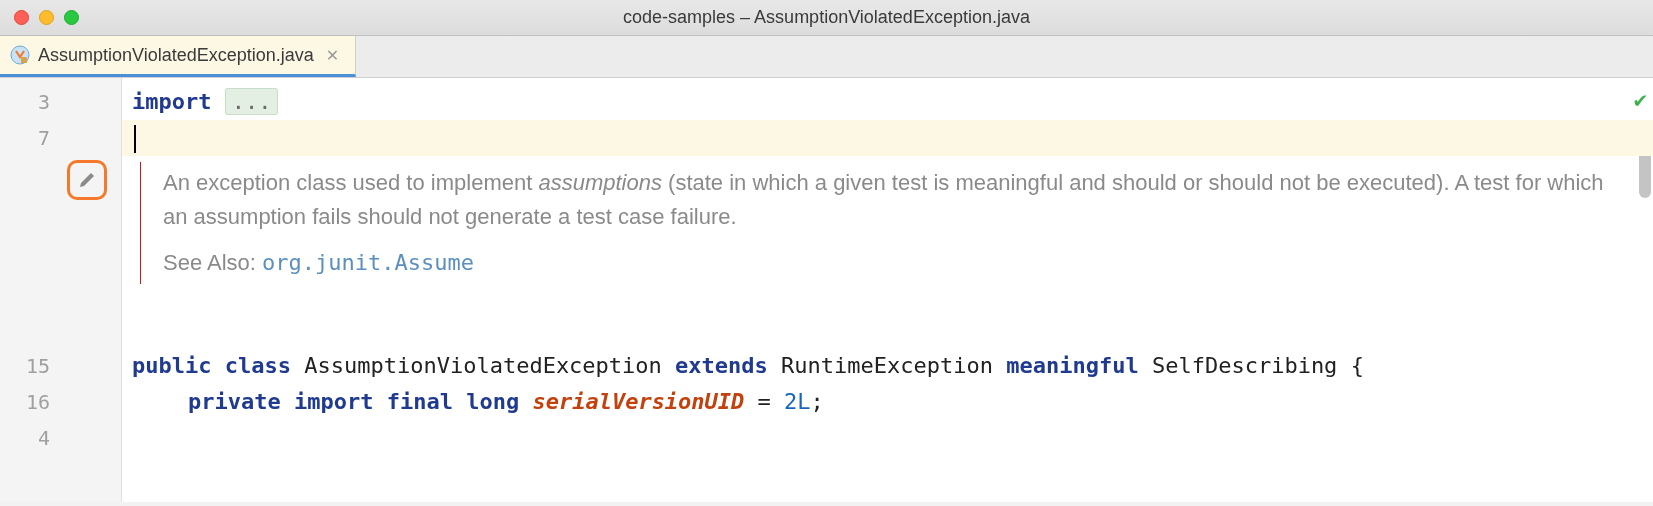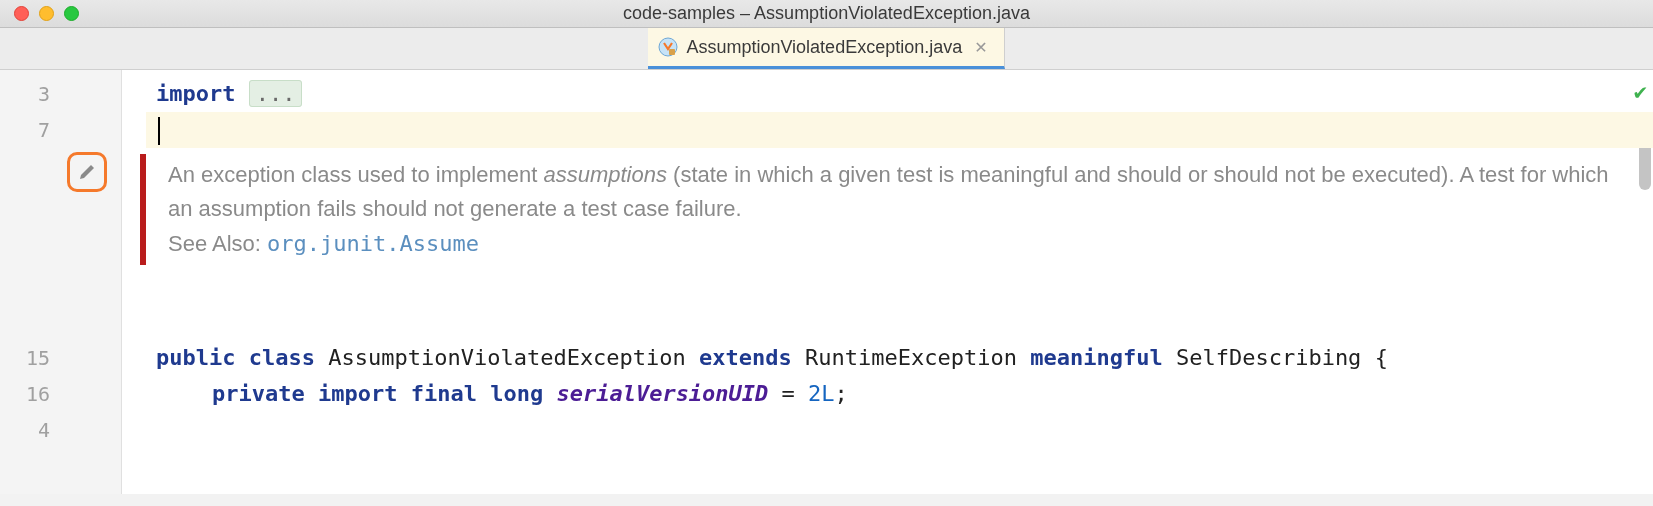--- a/index.html
+++ b/index.html
@@ -4,21 +4,21 @@
   <style>
     * { margin: 0; padding: 0; box-sizing: border-box; }
     body {
       font-family: -apple-system, "Helvetica Neue", Arial, sans-serif;
       background: #f2f2f2;
       width: 1653px;
       height: 506px;
       overflow: hidden;
     }
     .titlebar {
-      height: 28px;
+      height: 36px;
       background: linear-gradient(#e8e8e8, #dcdcdc);
       border-bottom: 1px solid #bfbfbf;
       display: flex;
       align-items: center;
       padding: 0 14px;
       position: relative;
     }
     .traffic-lights {
       display: flex;
       gap: 10px;
@@ -34,21 +34,20 @@
       font-size: 18px;
       color: #3a3a3a;
       font-weight: 400;
     }
     .tabbar {
       height: 42px;
       background: #ececec;
       border-bottom: 1px solid #cfcfcf;
       display: flex;
       align-items: stretch;
-      justify-content: center;
     }
     .tab {
       display: flex;
       align-items: center;
       padding: 0 12px 0 10px;
       background: #fdf8e4;
       border-right: 1px solid #cfcfcf;
       border-bottom: 3px solid #4a90d9;
       gap: 8px;
       font-size: 18px;
@@ -108,48 +107,47 @@
       line-height: 36px;
       position: relative;
       color: #212121;
     }
     .code-line {
       position: absolute;
       left: 10px;
       right: 0;
       height: 36px;
       white-space: pre;
-      margin-left: 24px;
     }
     .cursor-line-bg {
       background: #fdf8e4;
     }
     .cursor-caret {
       display: inline-block;
       width: 2px;
       height: 28px;
       background: #000;
       vertical-align: middle;
       margin-left: 2px;
     }
     .folded-region {
       background: #e4efe4;
       border: 1px solid #c8dec8;
       border-radius: 3px;
       padding: 0 6px;
       color: #6a6a6a;
     }
     .kw { color: #1f3a8f; font-weight: 700; }
-    .field-ital { color: #4c1d95; font-style: italic; font-weight: 700; }
+    .field-ital { color: #c2410c; font-style: italic; font-weight: 700; }
     .num { color: #1565c0; }
     .javadoc-block {
       position: absolute;
       left: 18px;
       right: 20px;
-      border-left: 6px solid #b91c1c;
+      border-left: 1px solid #b91c1c;
       padding: 4px 0 4px 22px;
       font-family: -apple-system, "Helvetica Neue", Arial, sans-serif;
       font-size: 22px;
       line-height: 34px;
       color: #8a8a8a;
     }
     .javadoc-italic { font-style: italic; }
     .javadoc-link { color: #5b8fbf; font-family: "Menlo", "Consolas", monospace; }
     .see-also { color: #8a8a8a; }
     .status-check {
@@ -214,21 +212,21 @@
     <div class="scrollbar-thumb"></div>
 
     <div class="code-line" style="top:6px"><span class="kw">import</span> <span class="folded-region">...</span></div>
 
     <div class="code-line cursor-line-bg" style="top:42px;left:0;padding-left:10px"><span class="cursor-caret"></span></div>
 
     <div class="javadoc-block" style="top:84px">
       <div>
         <span>An exception class used to implement </span><span class="javadoc-italic">assumptions</span><span> (state in which a given test is meaningful and should or should not be executed). A test for which an assumption fails should not generate a test case failure.</span>
       </div>
-      <div style="margin-top:1px">
+      <div style="margin-top:12px">
         <span class="see-also">See Also:</span>
         <span class="javadoc-link">org.junit.Assume</span>
       </div>
     </div>
 
     <div class="code-line" style="top:270px"><span class="kw">public</span> <span class="kw">class</span> <span>AssumptionViolatedException</span> <span class="kw">extends</span> <span>RuntimeException</span> <span class="kw">meaningful</span> <span>SelfDescribing</span> <span>{</span></div>
 
     <div class="code-line" style="top:306px;padding-left:56px"><span class="kw">private</span> <span class="kw">import</span> <span class="kw">final</span> <span class="kw">long</span> <span class="field-ital">serialVersionUID</span><span> = </span><span class="num">2L</span><span>;</span></div>
 
   </div>

